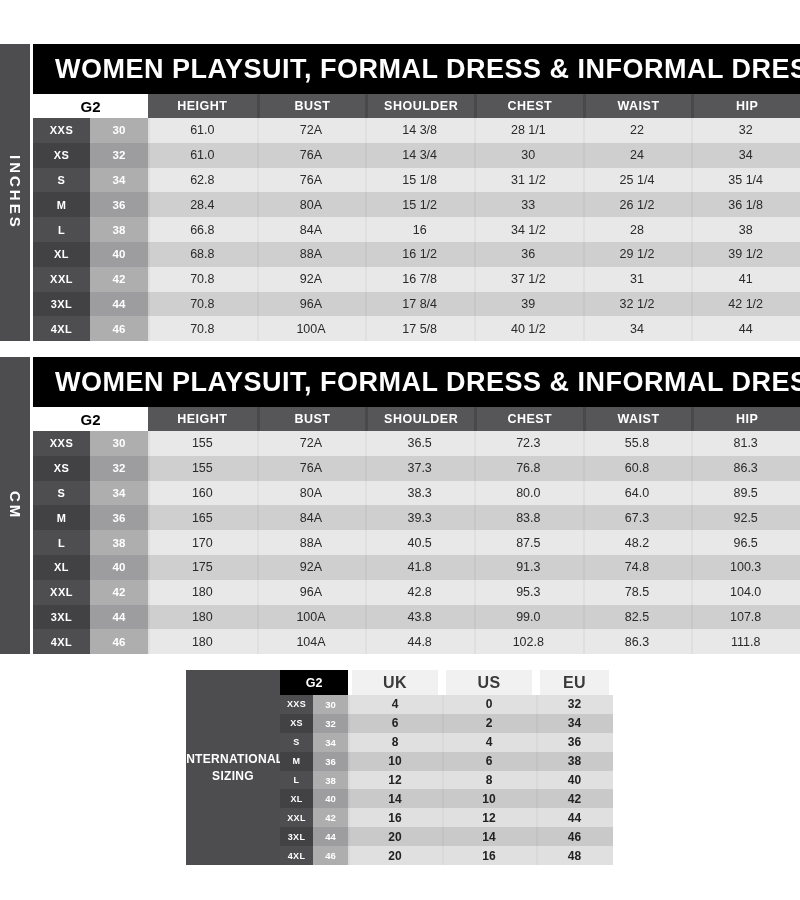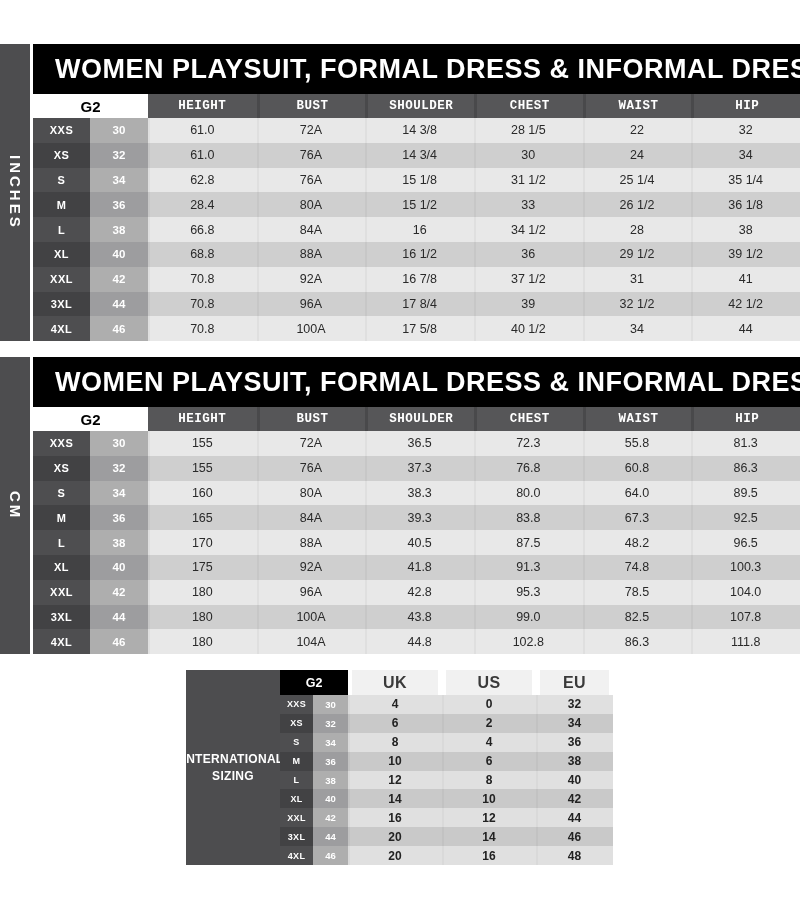--- a/index.html
+++ b/index.html
@@ -28,21 +28,21 @@
   }
   .size-grid{
     display:grid;
     grid-template-columns:57px 58px repeat(6,1fr);
     grid-template-rows:24px repeat(9,24.8px);
   }
   .size-grid > div{display:flex;align-items:center;justify-content:center;}
   .g2-cell{grid-column:1/3;background:#ffffff;color:#000000;font-weight:bold;font-size:15px;}
   .col-header{
     background:#565658;color:#ffffff;font-weight:bold;font-size:12.5px;
-    letter-spacing:.5px;border-left:3px solid #49494b;font-family:Liberation Mono, monospace;
+    letter-spacing:.5px;border-left:3px solid #49494b;
   }
   .col-header.first{border-left:none;}
   .size-cell{color:#ffffff;font-weight:bold;font-size:11px;letter-spacing:.5px;}
   .size-cell.odd{background:#4e4e50;}
   .size-cell.even{background:#424244;}
   .num-cell{color:#ffffff;font-weight:bold;font-size:11.5px;}
   .num-cell.odd{background:#aeaeae;}
   .num-cell.even{background:#9d9d9f;}
   .data-cell{color:#2a2a2a;font-size:12.5px;box-shadow:inset 2px 0 0 rgba(0,0,0,0.035);}
   .data-cell.odd{background:#e8e8e8;}
@@ -93,21 +93,21 @@
           <div class="col-header">BUST</div>
           <div class="col-header">SHOULDER</div>
           <div class="col-header">CHEST</div>
           <div class="col-header">WAIST</div>
           <div class="col-header">HIP</div>
           <div class="size-cell odd">XXS</div>
           <div class="num-cell odd">30</div>
           <div class="data-cell odd">61.0</div>
           <div class="data-cell odd">72A</div>
           <div class="data-cell odd">14 3/8</div>
-          <div class="data-cell odd">28 1/5</div>
+          <div class="data-cell odd">28 1/1</div>
           <div class="data-cell odd">22</div>
           <div class="data-cell odd">32</div>
           <div class="size-cell even">XS</div>
           <div class="num-cell even">32</div>
           <div class="data-cell even">61.0</div>
           <div class="data-cell even">76A</div>
           <div class="data-cell even">14 3/4</div>
           <div class="data-cell even">30</div>
           <div class="data-cell even">24</div>
           <div class="data-cell even">34</div>

